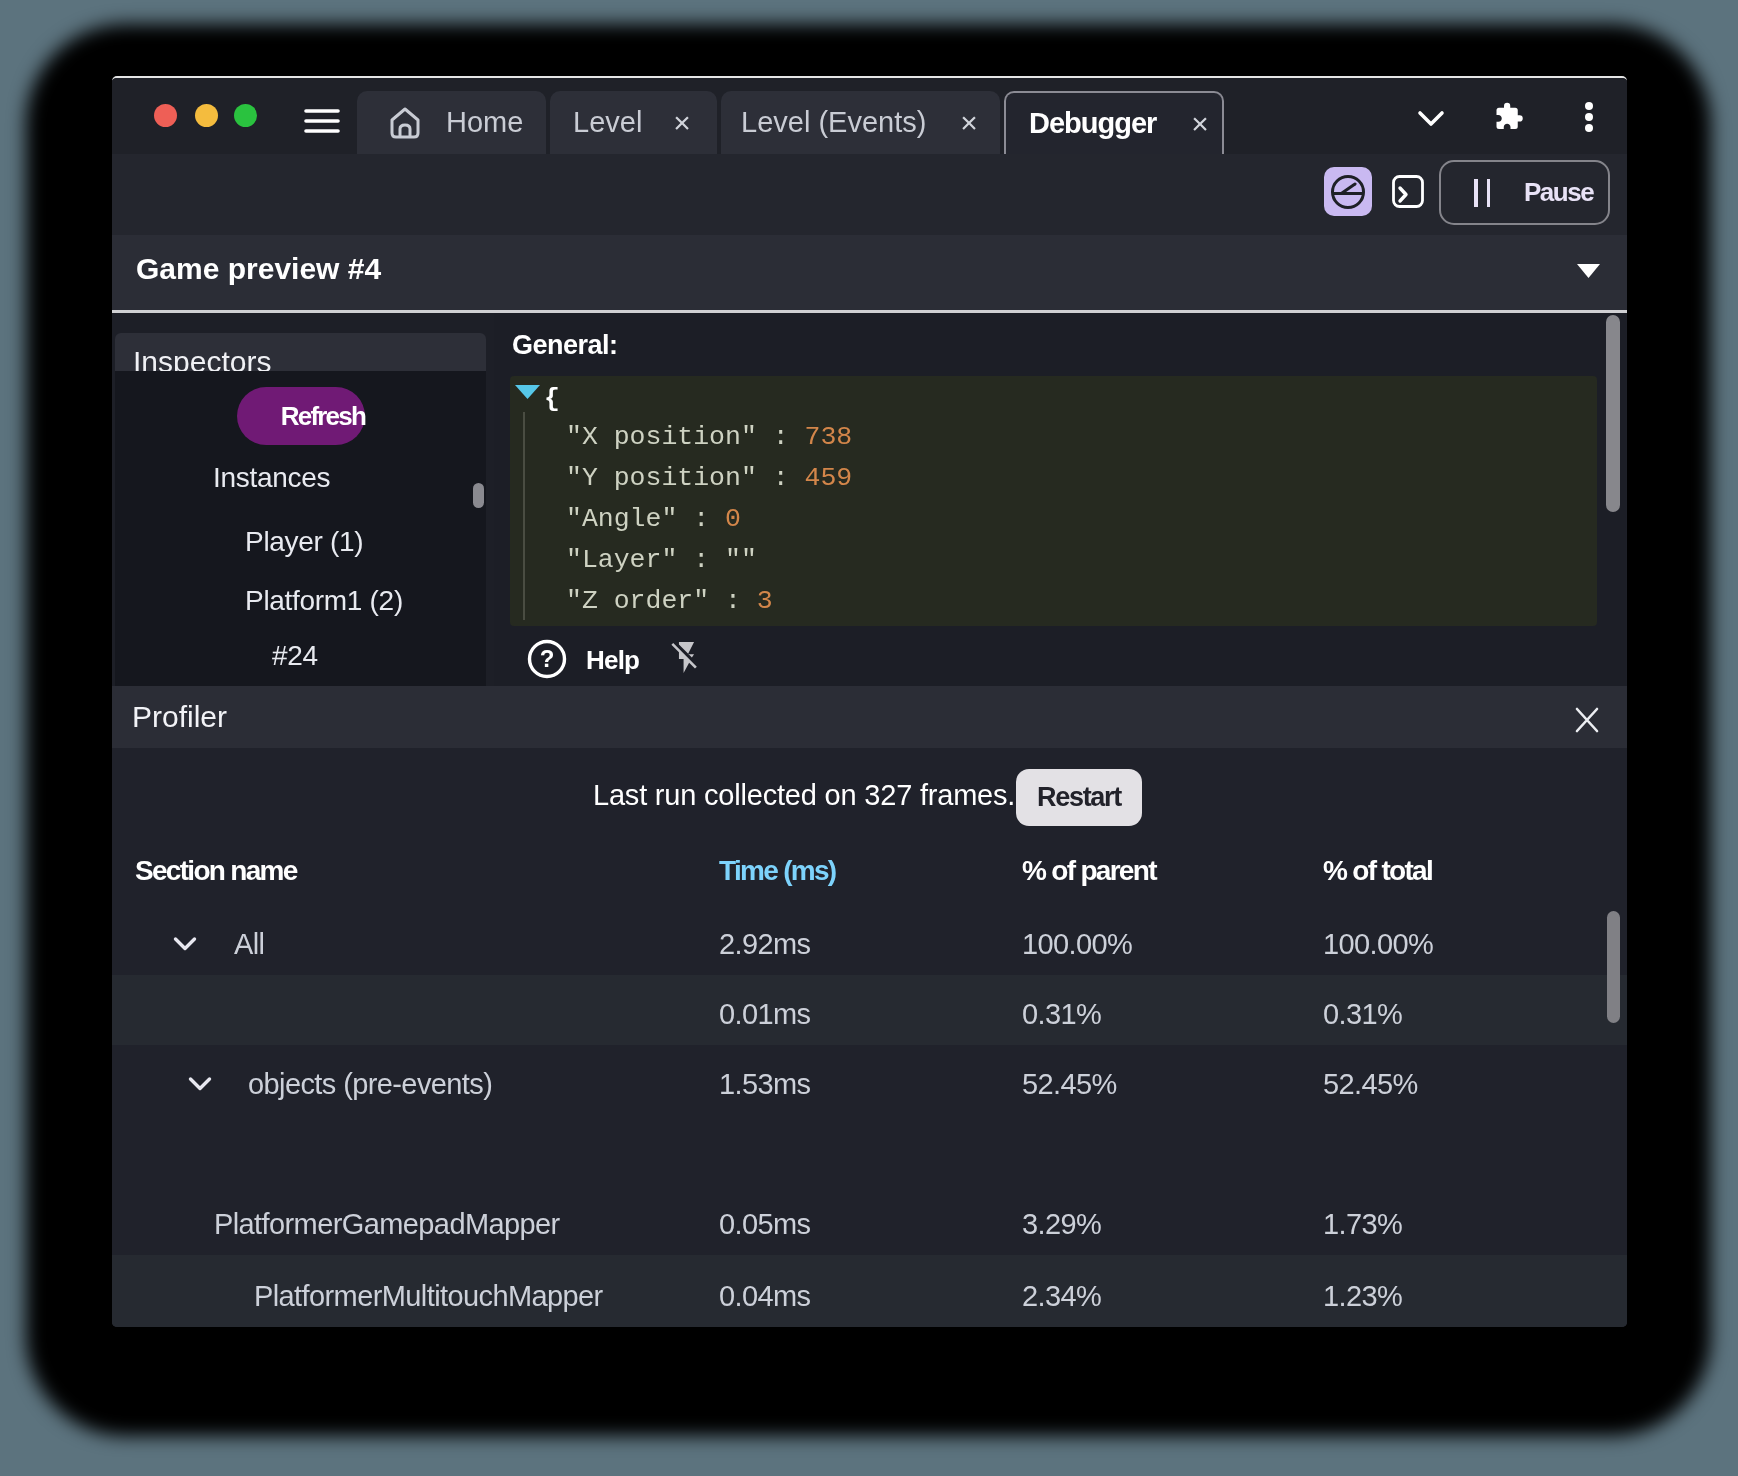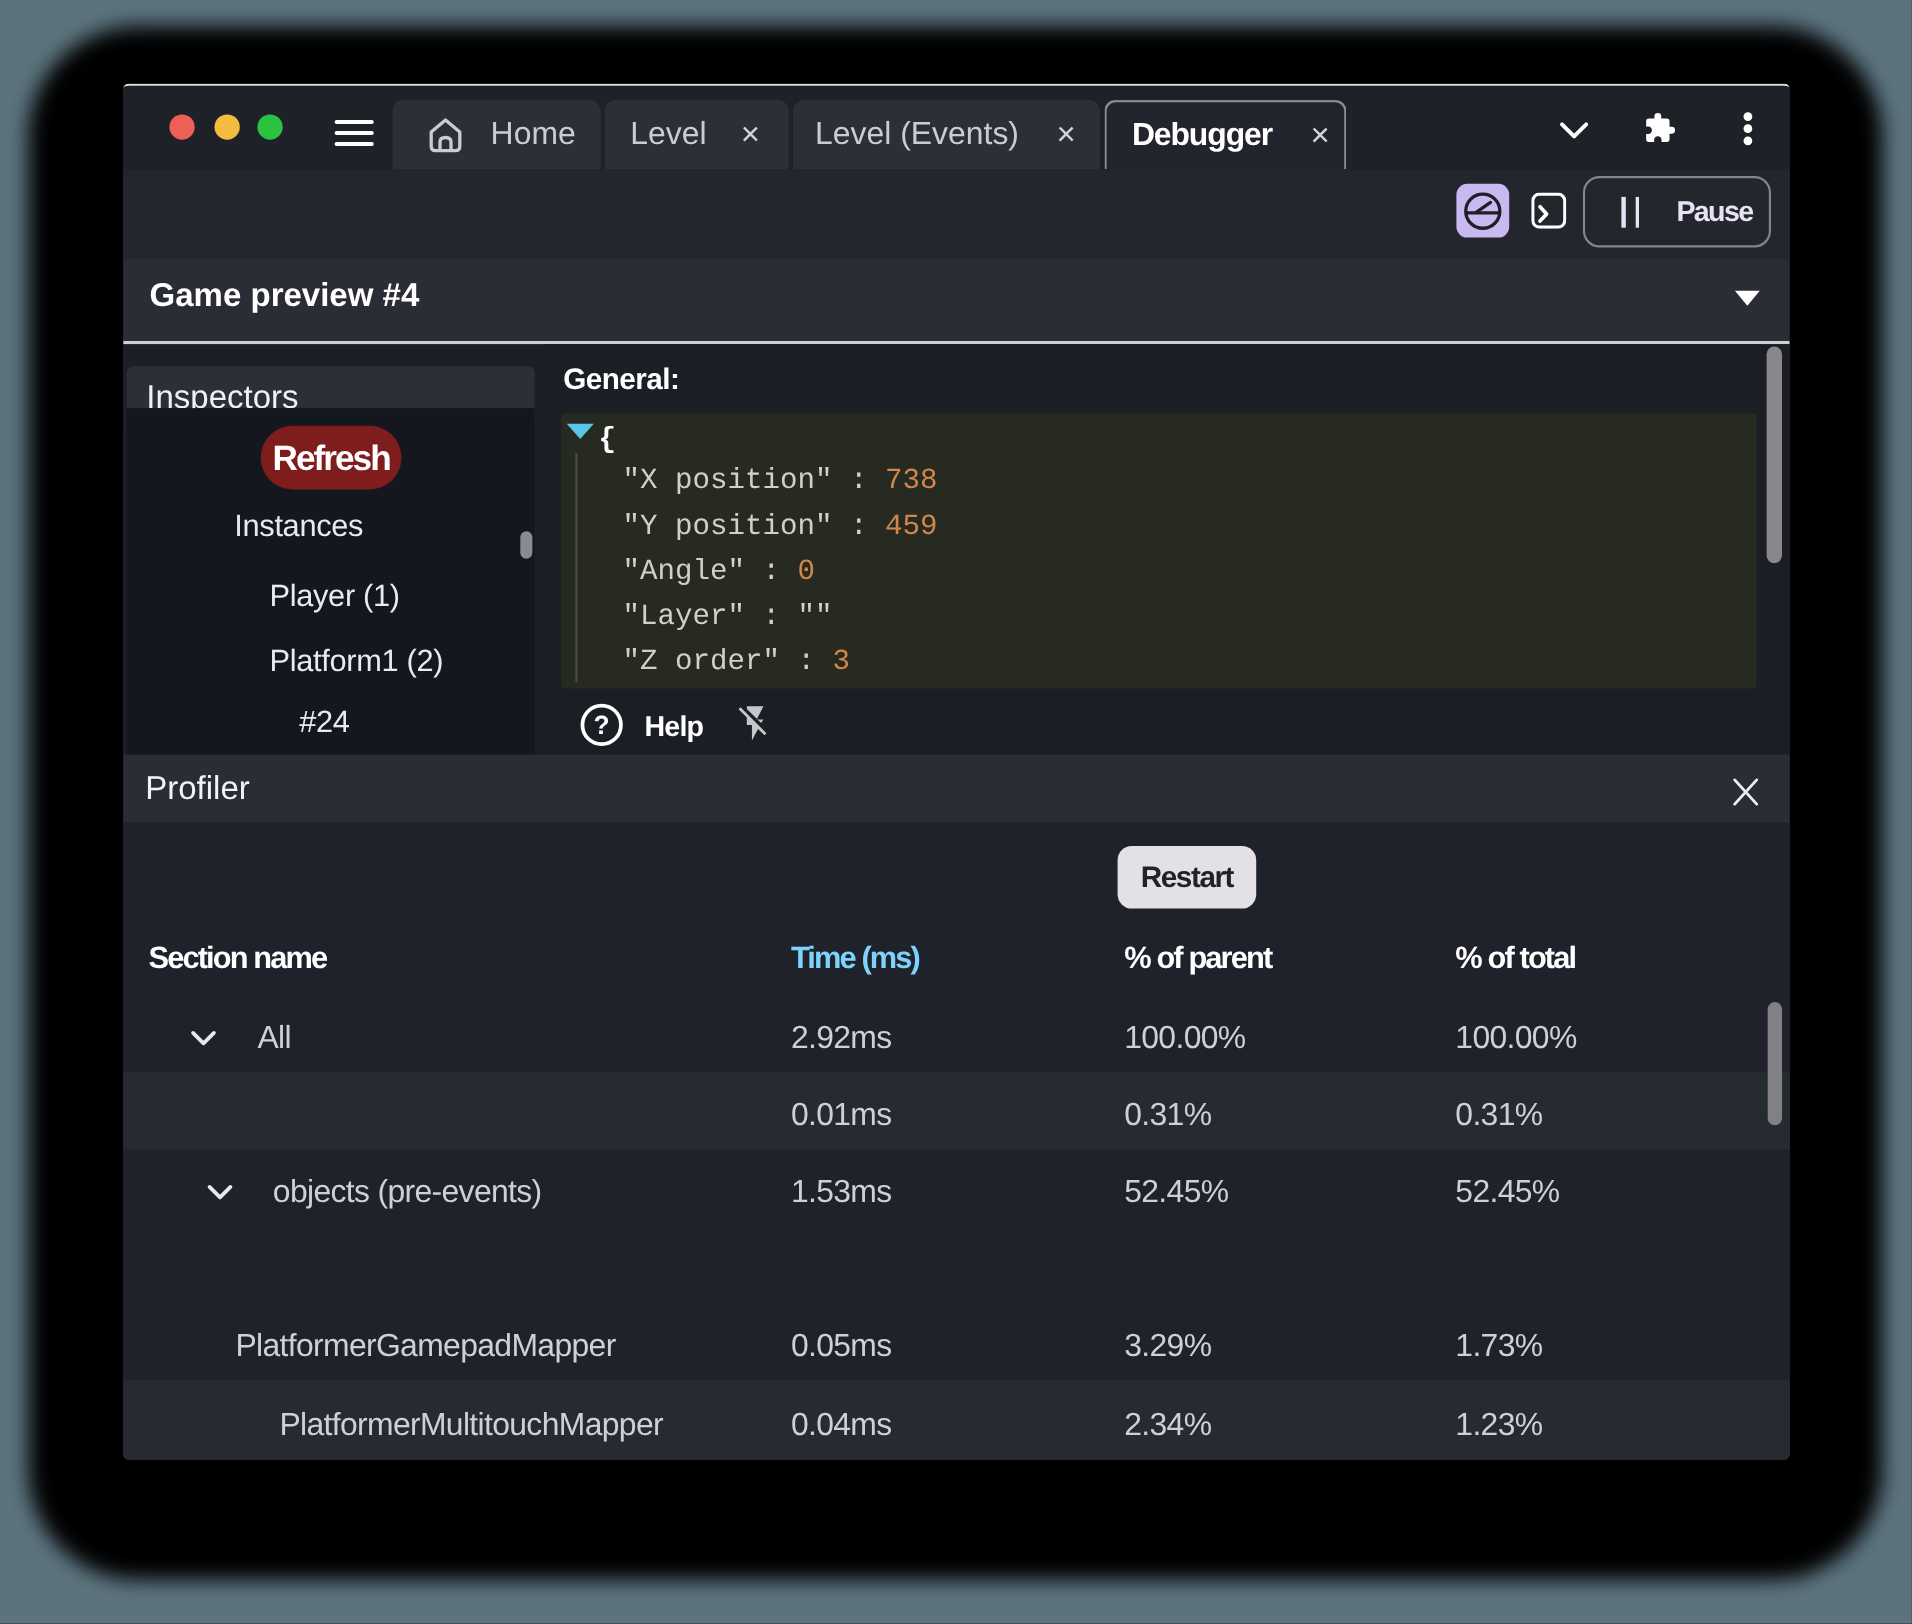--- a/index.html
+++ b/index.html
@@ -107,21 +107,21 @@
   <svg class="abs" style="left:1465px; top:186px;" width="23" height="14" viewBox="0 0 23 14">
     <path d="M0 0 L23 0 L11.5 14 Z" fill="#ffffff"></path>
   </svg>
   <div id="gpdivider" class="abs"></div>
 
   <div id="main" class="abs"></div>
   <div id="insphead" class="abs">
       <span style="position:absolute; left:18px; top:12px;">Inspectors</span>
     </div>
   <div id="insplist" class="abs">
-    <div class="abs" style="left:122px; top:16px; width:128px; height:58px; background:#7f1d1d; border-radius:29px; color:#ffffff; font-weight:bold; font-size:32px; letter-spacing:-1.8px; text-align:center; line-height:58px;">Refresh</div>
+    <div class="abs" style="left:122px; top:16px; width:128px; height:58px; background:#701a75; border-radius:29px; color:#ffffff; font-weight:bold; font-size:26px; letter-spacing:-1.8px; text-align:right; line-height:58px;">Refresh</div>
     <div class="abs" style="left:98px; top:91px;">Instances</div>
     <div class="abs" style="left:130px; top:155px;">Player (1)</div>
     <div class="abs" style="left:130px; top:214px;">Platform1 (2)</div>
     <div class="abs" style="left:157px; top:269px;">#24</div>
     <div class="abs" style="left:358px; top:112px; width:11px; height:25px; background:#8a8a90; border-radius:6px;"></div>
   </div>
   <div id="gencard" class="abs"></div>
   <div class="abs bold" style="left:400px; top:252px; color:#ffffff; font-size:27px; letter-spacing:-0.5px;">General:</div>
   <div id="codeblock" class="abs">
     <svg class="abs" style="left:5px; top:9px;" width="25" height="14" viewBox="0 0 25 14">
@@ -148,20 +148,21 @@
 
   <div class="abs" style="left:1494px; top:237px; width:14px; height:197px; background:#87878c; border-radius:7px;"></div>
 
   <div id="profhead" class="abs">
       <span style="position:absolute; left:20px; top:14px;">Profiler</span>
     <svg style="position:absolute; left:1463px; top:21px;" width="24" height="26" viewBox="0 0 24 26">
         <path d="M2 2 L22 24 M22 2 L2 24" stroke="#eceef2" stroke-width="2.6" stroke-linecap="round"></path>
       </svg>
   </div>
   <div id="profbody" class="abs"></div>
+  <div class="abs" style="left:481px; top:701px; color:#ffffff; font-size:29px; letter-spacing:-0.2px;">Last run collected on 327 frames.</div>
   <div class="abs" style="left:904px; top:691px; width:126px; height:57px; background:#e3e1e5; border-radius:13px; color:#22222a; font-weight:bold; font-size:27px; letter-spacing:-1.3px; text-align:center; line-height:57px;">Restart</div>
   <div class="abs bold" style="left:23px; top:777px; color:#ffffff; font-size:28px; letter-spacing:-1.7px;">Section name</div>
   <div class="abs bold" style="left:607px; top:777px; color:#7dd3fc; font-size:28px; letter-spacing:-1.7px;">Time (ms)</div>
   <div class="abs bold" style="left:910px; top:777px; color:#ffffff; font-size:28px; letter-spacing:-1.7px;">% of parent</div>
   <div class="abs bold" style="left:1211px; top:777px; color:#ffffff; font-size:28px; letter-spacing:-1.7px;">% of total</div>
 
   <div class="prow rowdark abs" style="top:827px;">
     <svg class="cell" style="left:61px;" width="24" height="16" viewBox="0 0 24 16">
         <path d="M2.5 3 L12 12.5 L21.5 3" fill="none" stroke="#e8e8f0" stroke-width="3.4" stroke-linecap="round" stroke-linejoin="round"></path>
       </svg>

